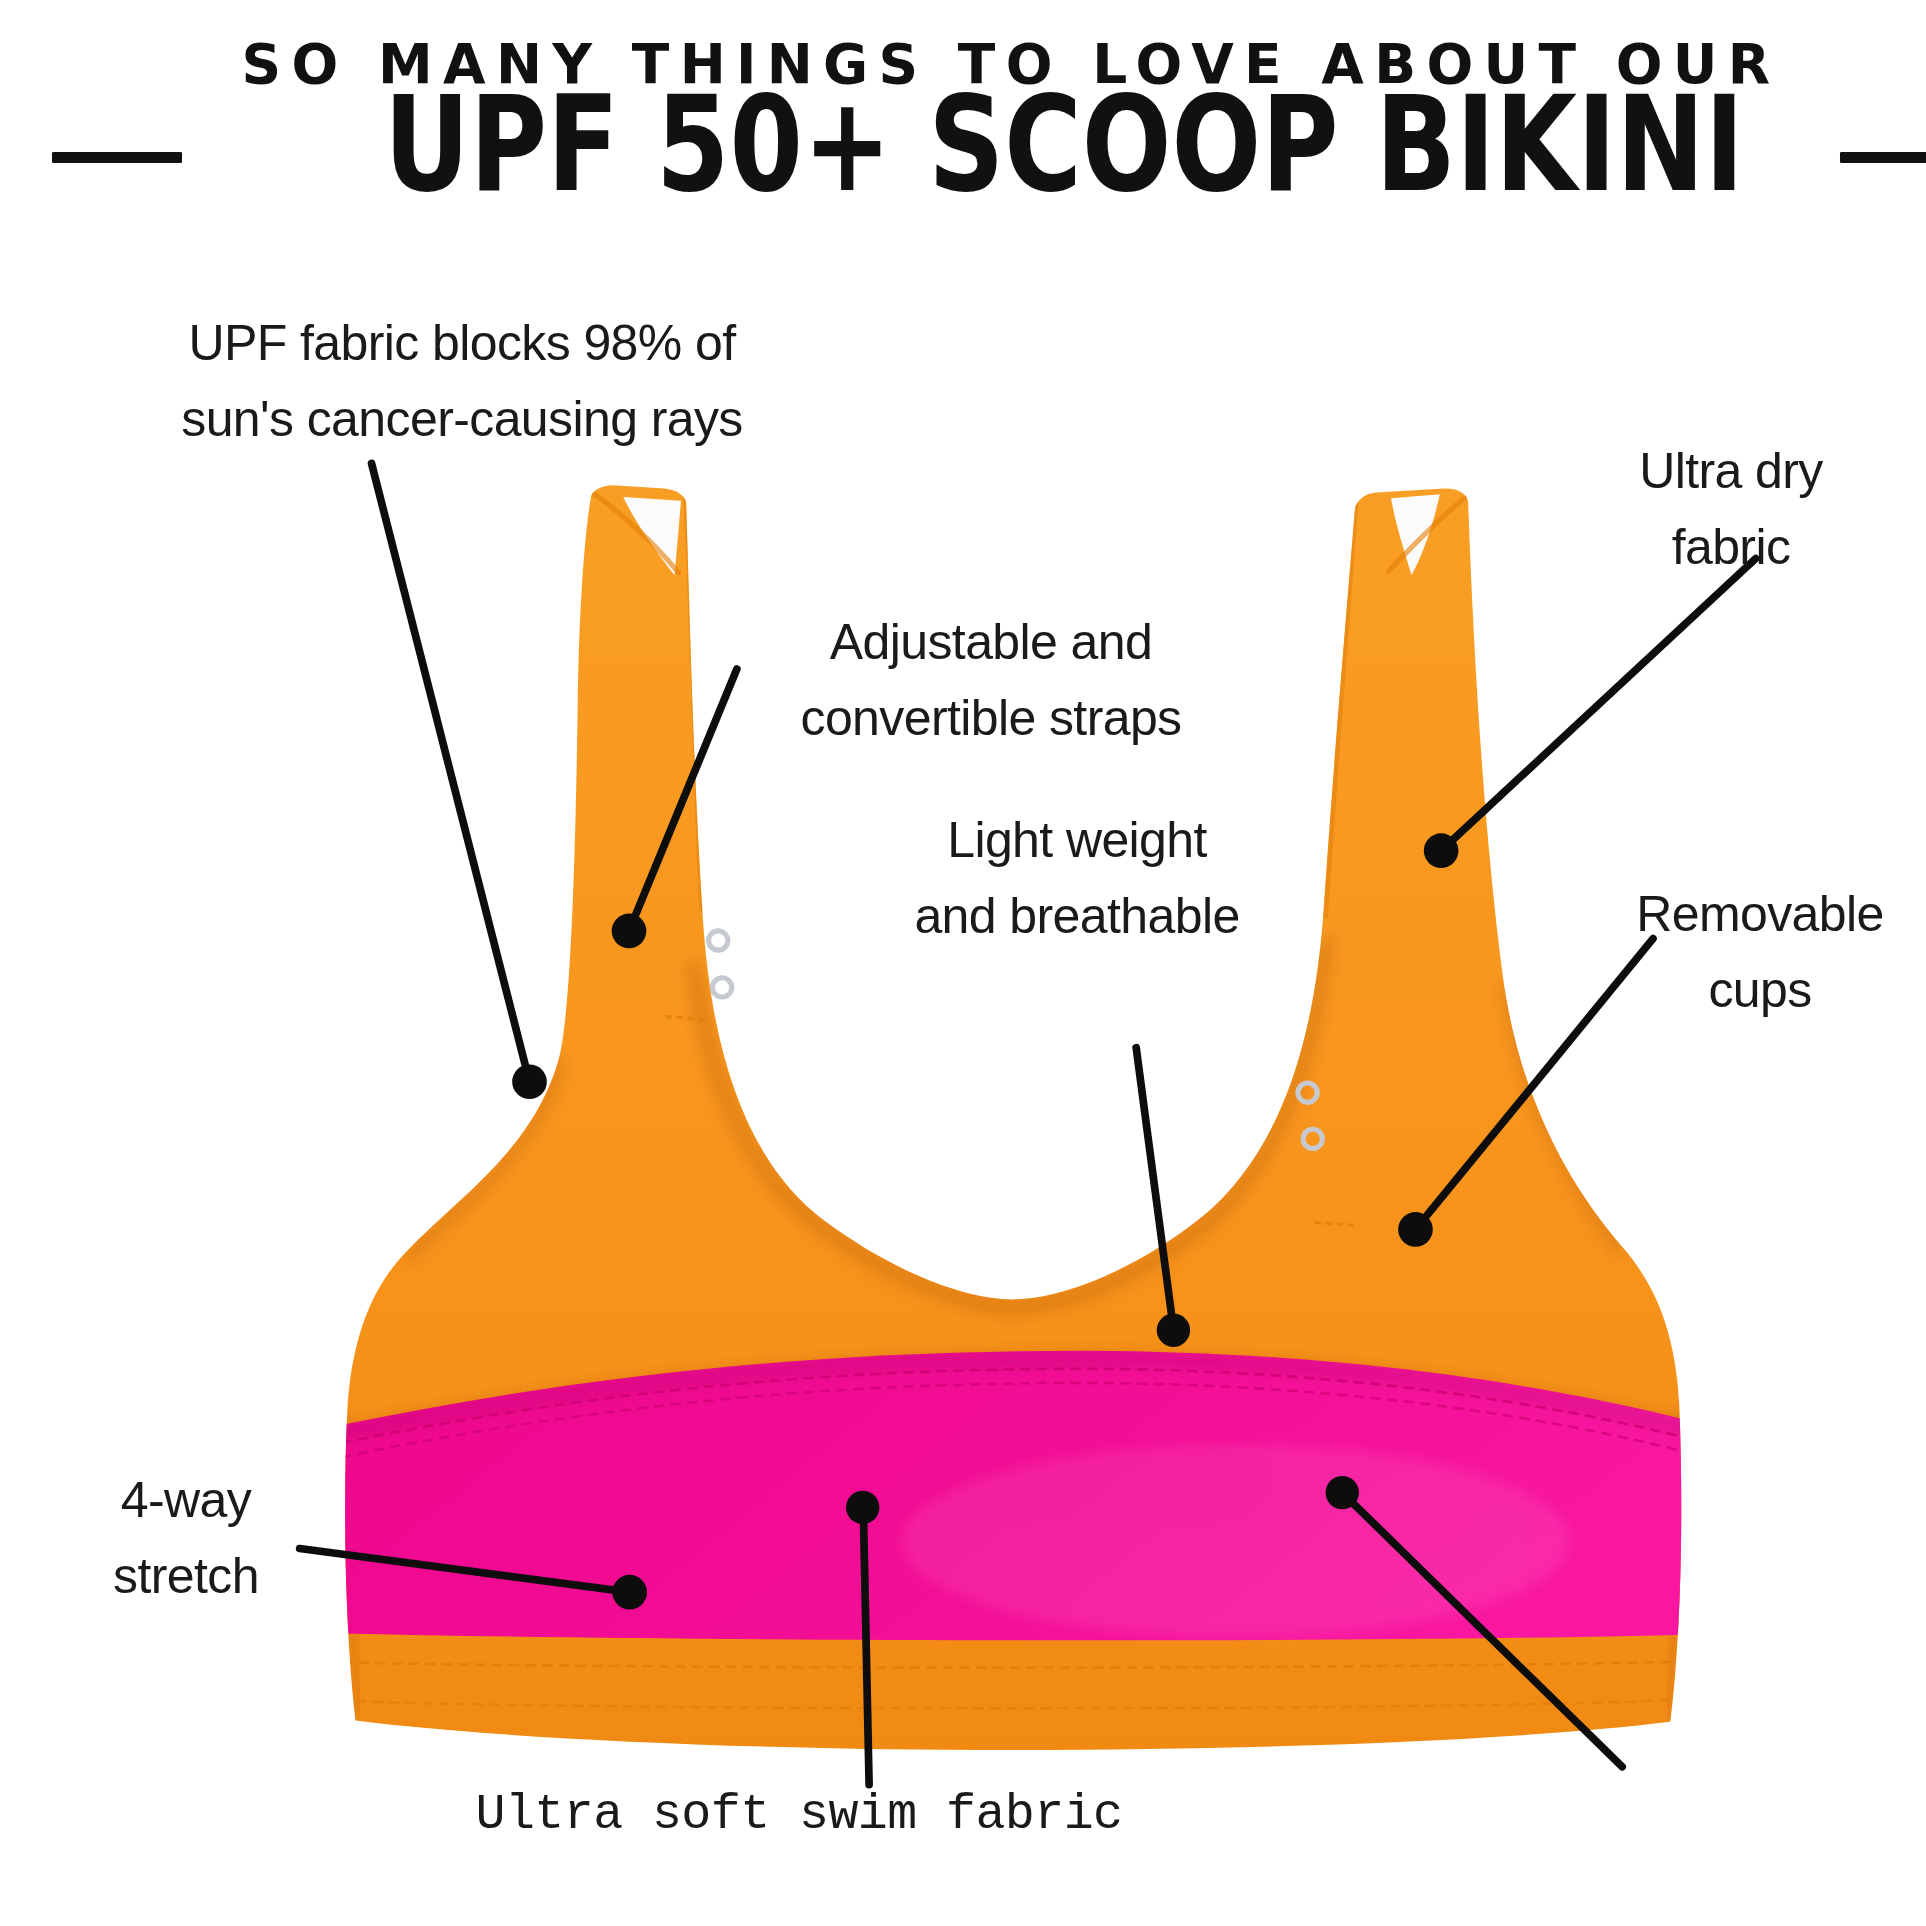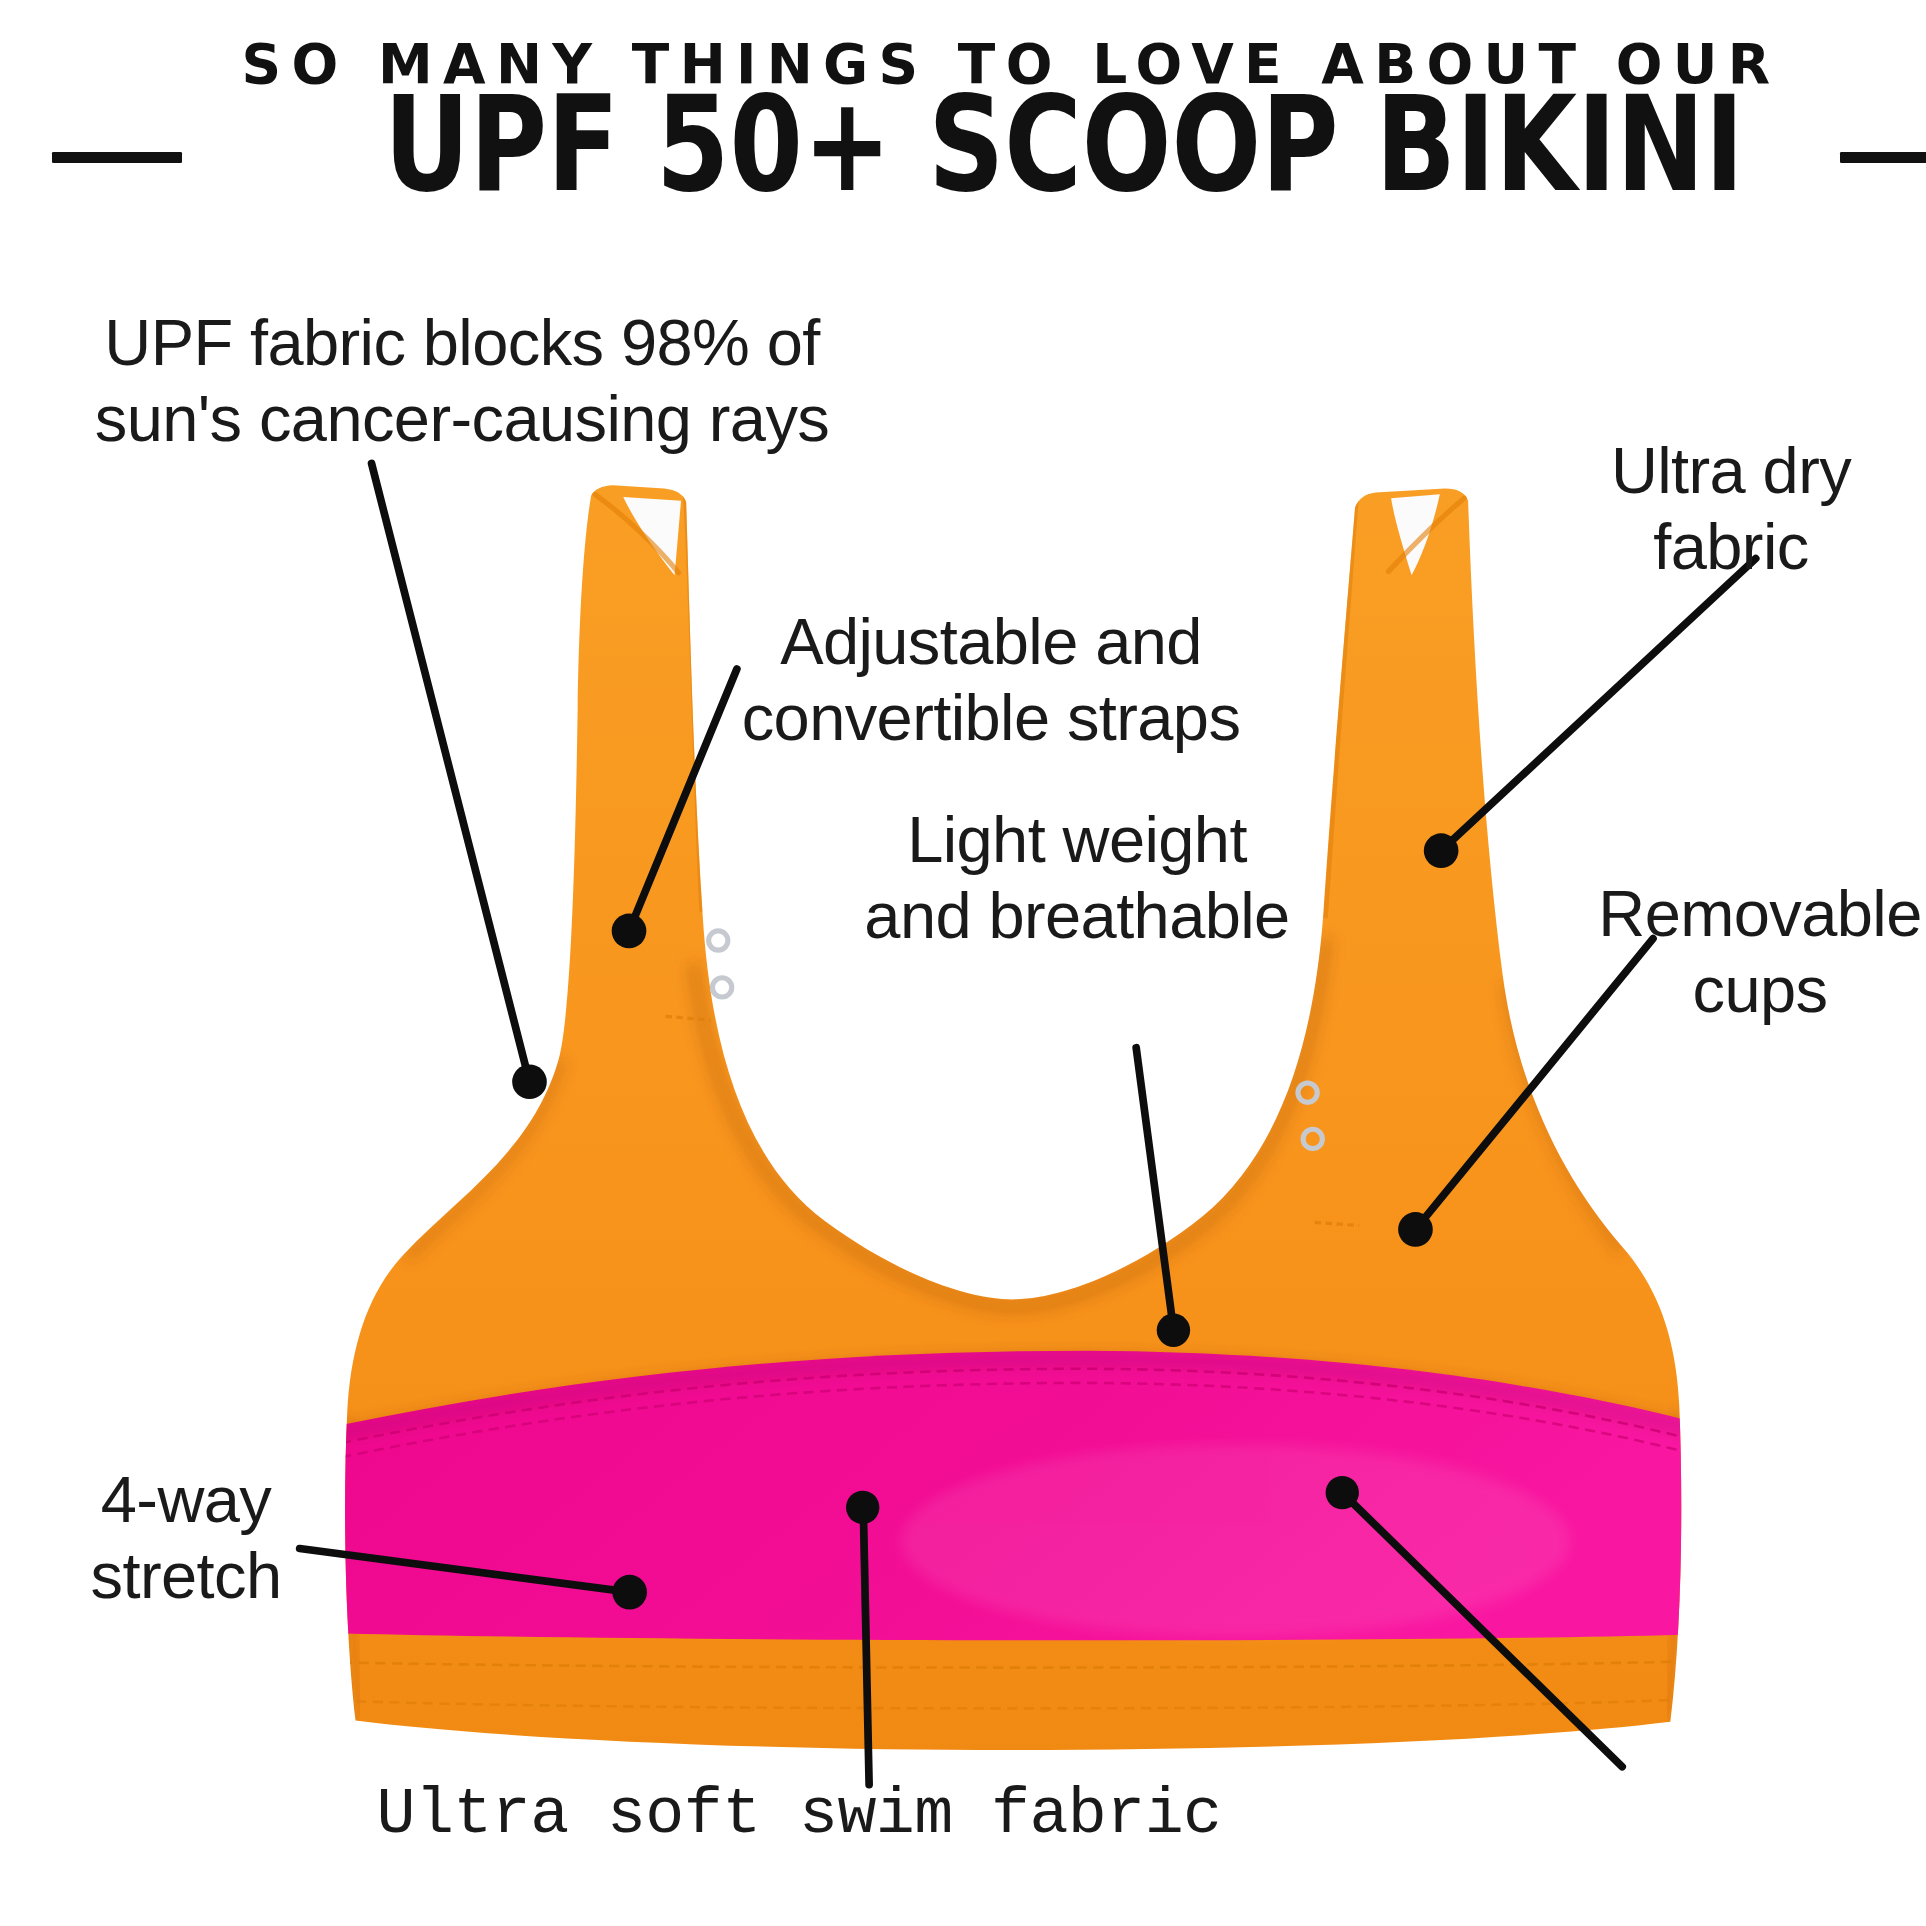--- a/index.html
+++ b/index.html
@@ -36,21 +36,21 @@
     position:absolute;top:152px;height:11px;width:130px;background:var(--ink);
     border-radius:1.3px;
   }
   .title-dash.left{left:3.9px;}
   .title-dash.right{right:3.9px;}
 
   
   .callout{
     position:absolute;transform:translateX(-50%);
     font-family:"Liberation Sans", sans-serif;
-    font-size:65px;line-height:76px;color:var(--label);
+    font-size:50px;line-height:76px;color:var(--label);
     text-align:center;white-space:pre-line;letter-spacing:-0.6px;
   }
   .co-upf        {left:414px;  top:305px;}
   .co-quickdry   {left:1683px; top:433px;}
   .co-adjustable {left:943px; top:604px;}
   .co-lightweight{left:1029px; top:802px;}
   .co-removable  {left:1712px; top:876px;}
   .co-fourway    {left:138px;  top:1462px;}
   .co-ultrasoft  {left:751px; top:1777px;font-family:Liberation Mono, monospace;}
   .co-machine    {left:1718px; top:1733px;}

